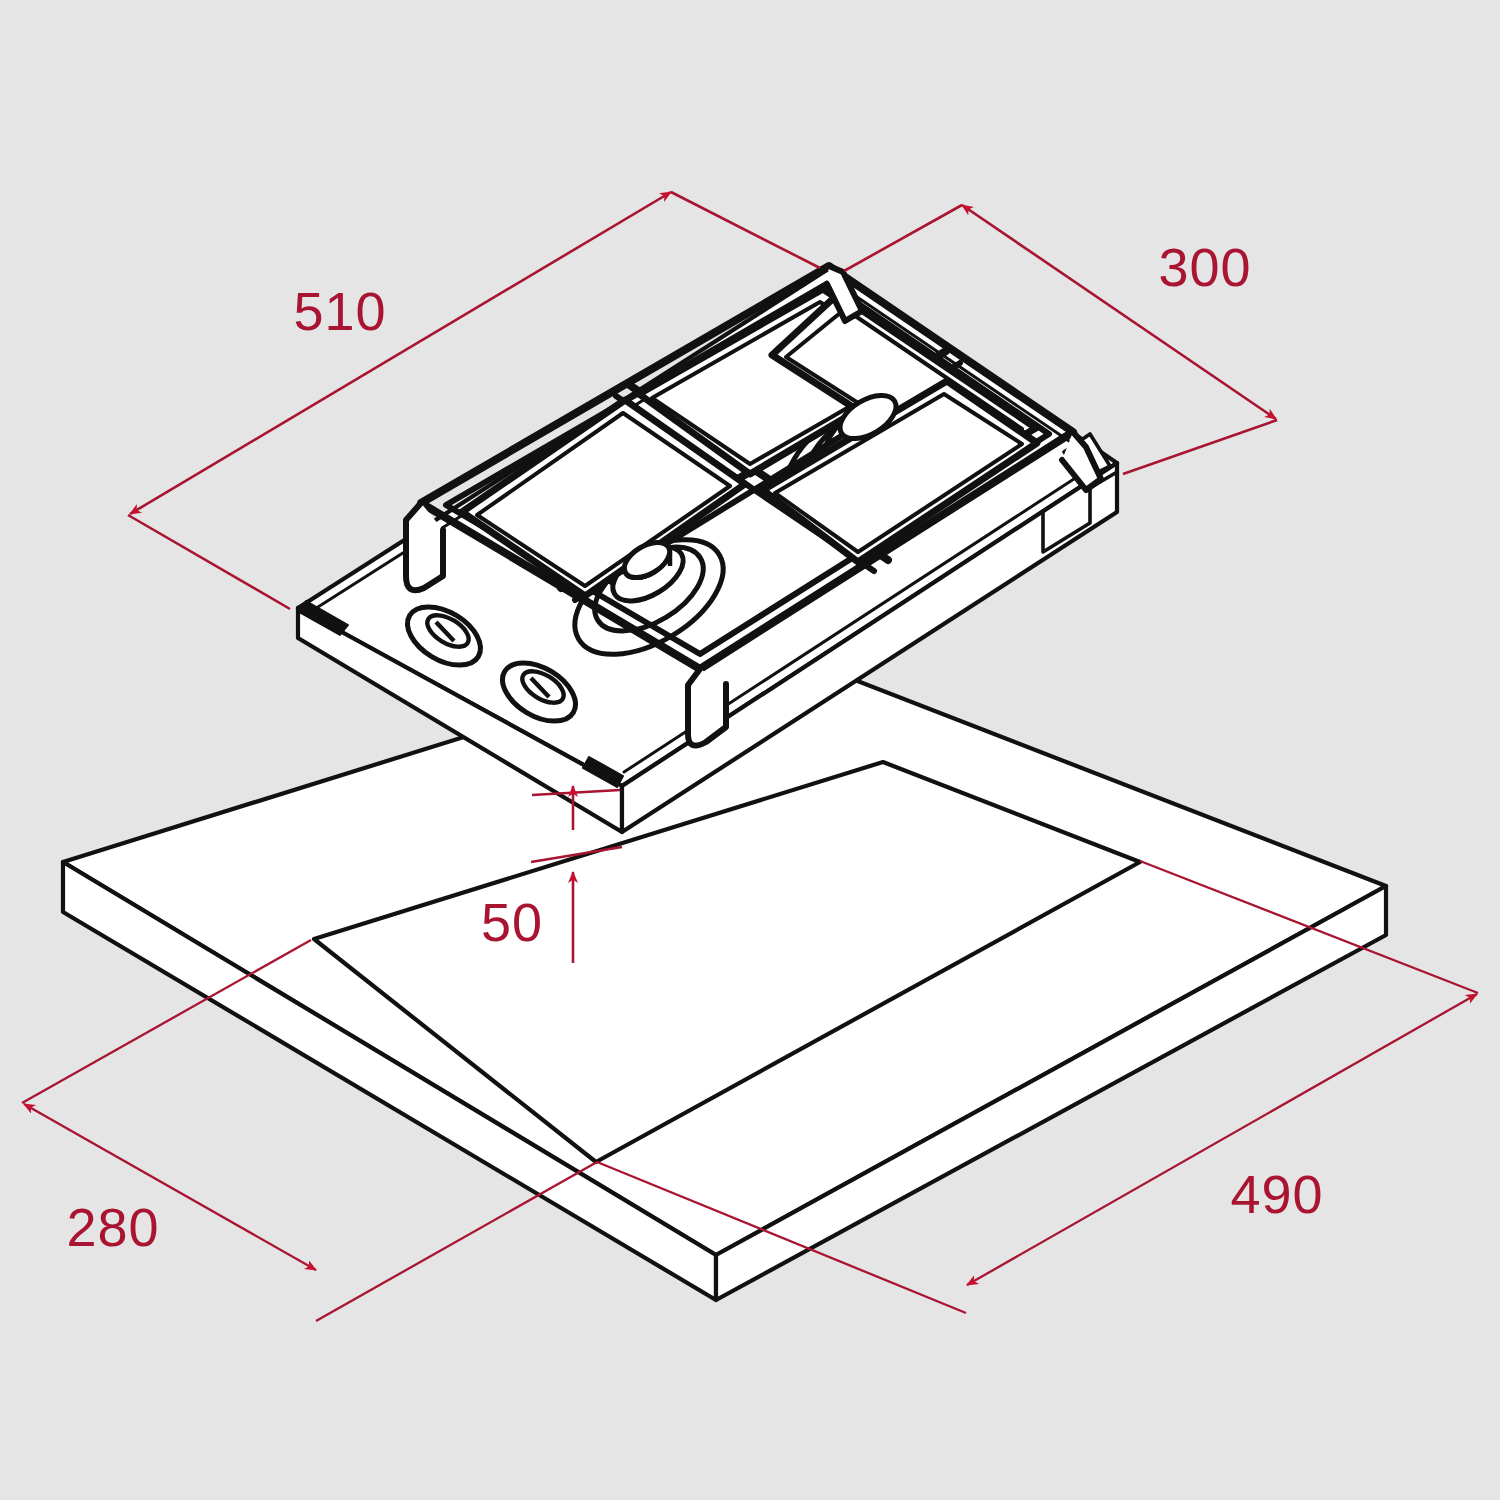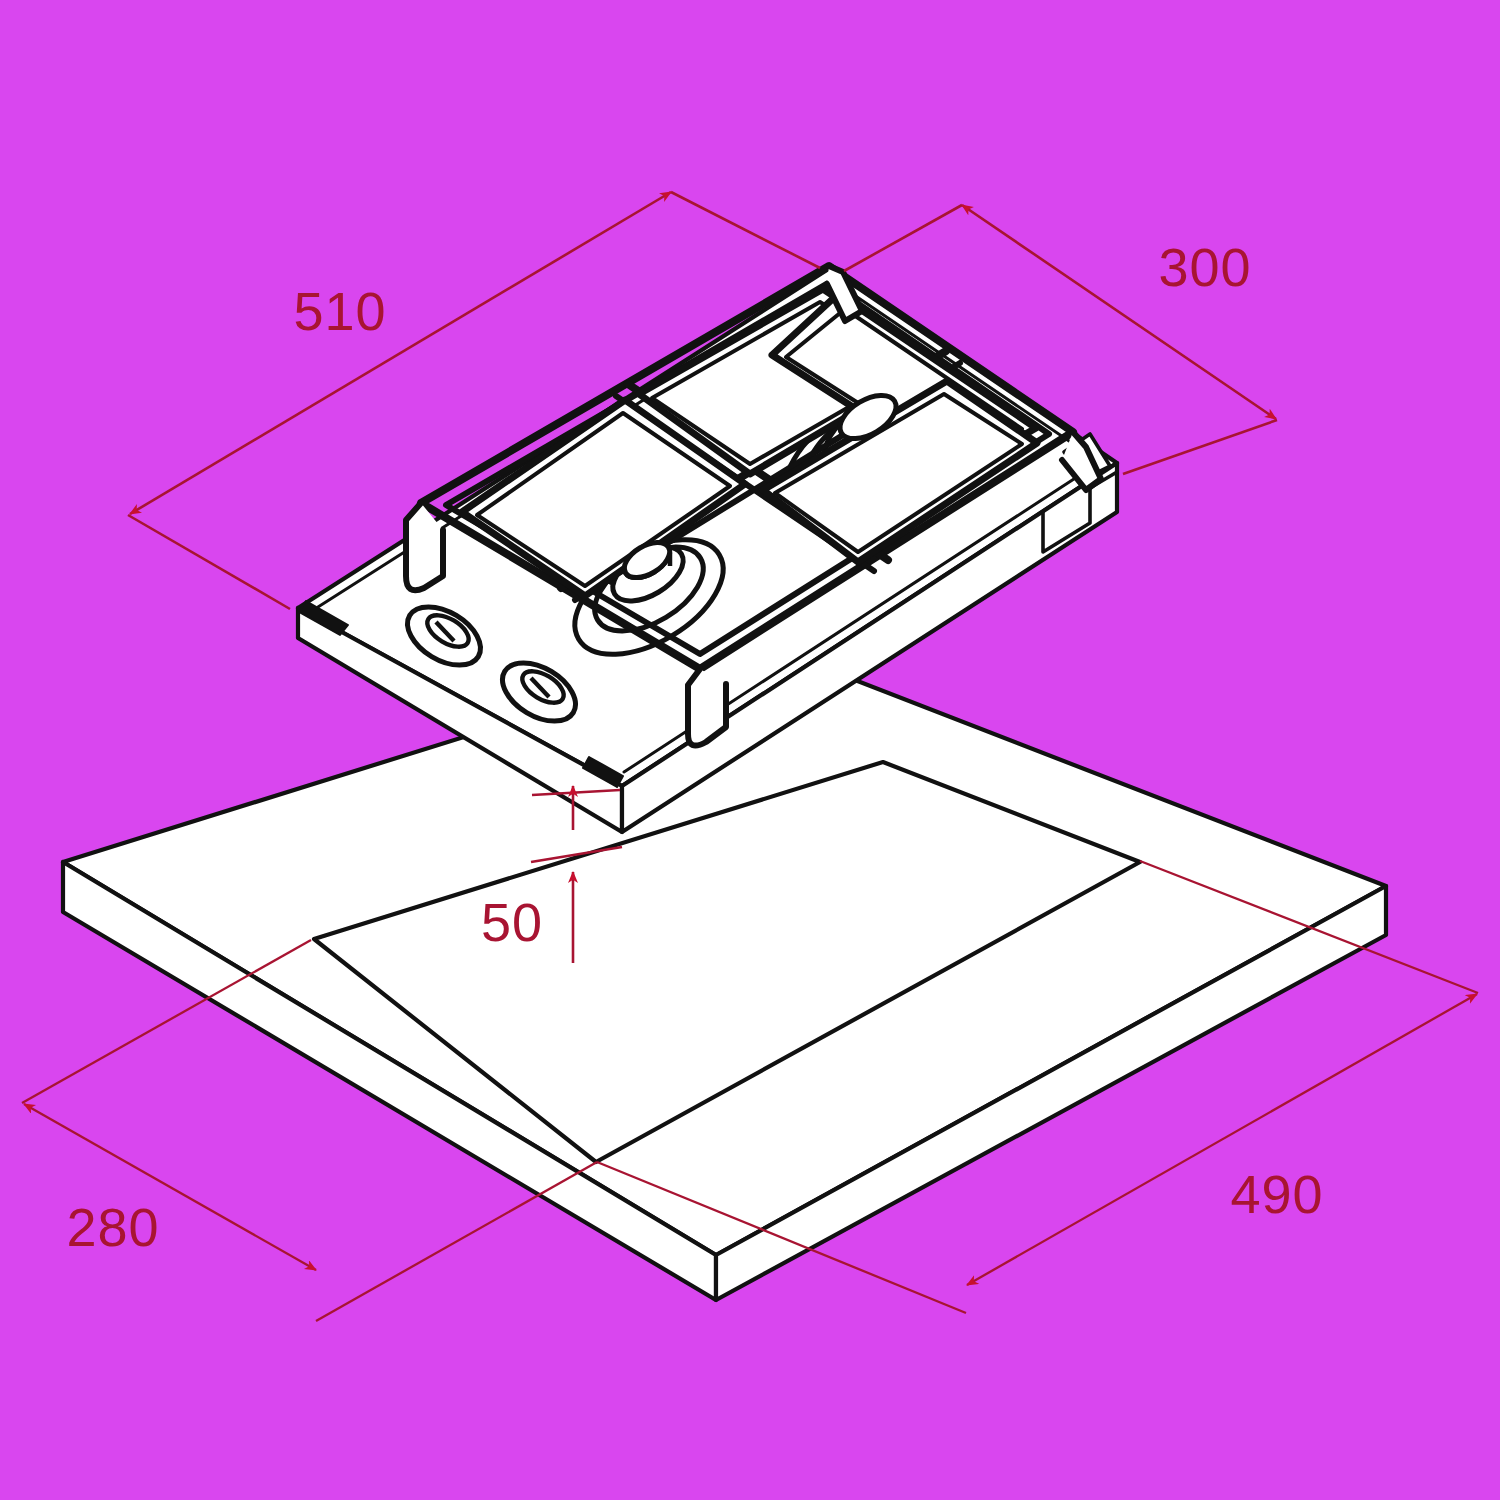--- a/index.html
+++ b/index.html
@@ -11,21 +11,21 @@
   body {
     width: 1500px;
     height: 1500px;
     font-family: "Liberation Sans", sans-serif;
     overflow: hidden;
   }
   #drawing-root {
     position: relative;
     width: 1500px;
     height: 1500px;
-    background: #d946ef;
+    background: #e5e5e5;
   }
   svg.canvas {
     position: absolute;
     top: 0;
     left: 0;
     width: 1500px;
     height: 1500px;
     display: block;
   }
   .dim-text {

